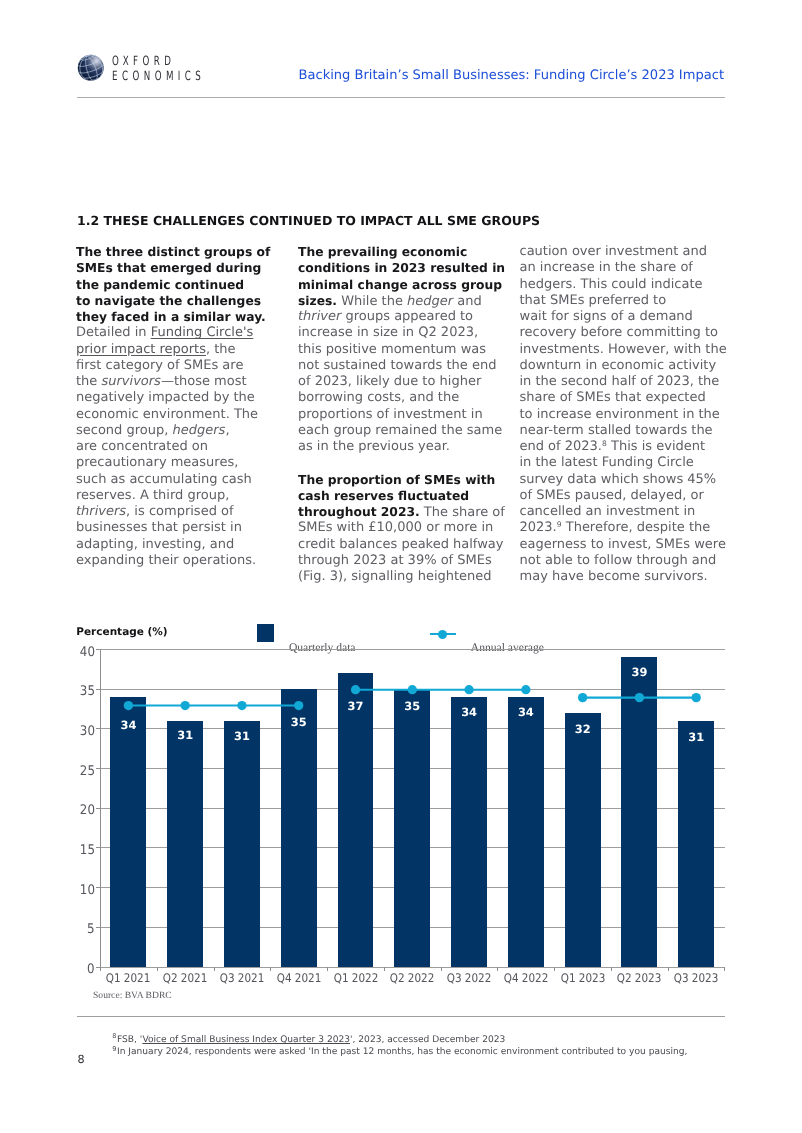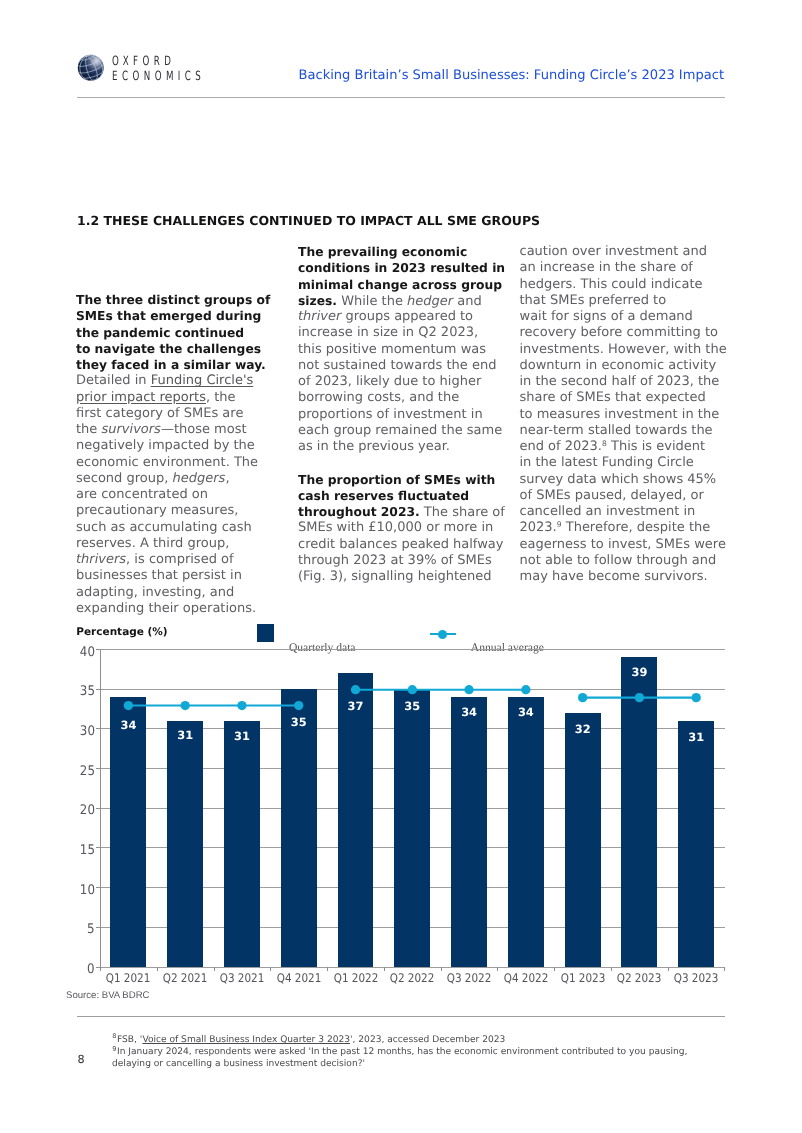--- a/index.html
+++ b/index.html
@@ -28,21 +28,21 @@
 
   
   .cols{position:absolute;left:76px;top:244px;width:650px;}
   .col{position:absolute;top:0;width:218px;font-size:13.0px;color:#5e5e64;
        font-family:"DejaVu Sans",sans-serif;}
   .col .tline{height:16.25px;line-height:16.25px;white-space:nowrap;}
   .col b{color:#18181b;font-weight:bold;font-size:12.3px;}
   .col i{font-style:italic;}
   .col .lnk{text-decoration:underline;color:#56565b;text-underline-offset:1.5px;}
   .col sup{font-size:7.6px;vertical-align:baseline;position:relative;top:-4.2px;line-height:0;}
-  #col1{left:0;margin-top:48px;}
+  #col1{left:0;}
   #col2{left:222px;}
   #col3{left:443.5px;}
 
   
   .fig-caption{position:absolute;left:76.5px;top:602.2px;font-size:12.1px;font-weight:bold;color:#131316;
        font-family:"DejaVu Sans",sans-serif;line-height:11px;}
   .axis-title{position:absolute;left:76.3px;top:628.1px;font-size:10.5px;font-weight:bold;color:#131316;
        font-family:"DejaVu Sans",sans-serif;line-height:9px;}
   .legend{position:absolute;top:624.2px;left:256.5px;height:18px;}
   .lg{position:absolute;top:0;height:18px;display:flex;align-items:center;white-space:nowrap;}
@@ -66,22 +66,22 @@
   .yaxis{position:absolute;left:-0.5px;top:0;width:1px;height:100%;background:#8e8e8e;}
   .bar{position:absolute;background:#023566;}
   .barlabel{position:absolute;color:#ffffff;font-size:11.4px;font-weight:bold;
             font-family:"DejaVu Sans",sans-serif;line-height:8.8px;
             text-align:center;transform:translateX(-50%);white-space:nowrap;}
   .xtick{position:absolute;top:100%;width:1px;height:3.6px;background:#8e8e8e;}
   .xlabel{position:absolute;top:calc(100% + 7.2px);font-size:11.9px;color:#53535a;
           font-family:"DejaVu Sans",sans-serif;line-height:9px;
           transform:translateX(-50%) scaleX(0.875);white-space:nowrap;}
   .avgsvg{position:absolute;left:0;top:0;width:100%;height:100%;overflow:visible;}
-  .fig-source{position:absolute;left:66px;top:992px;font-size:9.6px;color:#5b5b61;
-       font-family:Liberation Sans, sans-serif;line-height:7px;}
+  .fig-source{position:absolute;left:93px;top:992px;font-size:9.6px;color:#5b5b61;
+       font-family:Liberation Serif, serif;line-height:7px;}
 
   
   .foot-rule{position:absolute;left:76.5px;top:1016.3px;width:648.5px;height:1px;background:#9e9e9e;}
   .footnotes{position:absolute;left:112px;top:1033.7px;width:620px;font-size:9.1px;
              color:#4a4a51;font-family:"DejaVu Sans",sans-serif;}
   .footnotes .fn{margin:0;}
   .footnotes .fnline{height:12.35px;line-height:12.35px;white-space:nowrap;position:relative;
              padding-left:5px;}
   .footnotes .fnline.cont{padding-left:0;}
   .footnotes sup{font-size:6.6px;position:absolute;left:0.3px;top:-3.4px;line-height:12.35px;}
@@ -174,21 +174,21 @@
         <div class="tline"><span>caution over investment and</span></div>
         <div class="tline"><span>an increase in the share of</span></div>
         <div class="tline"><span>hedgers. This could indicate</span></div>
         <div class="tline"><span>that SMEs preferred to</span></div>
         <div class="tline"><span>wait for signs of a demand</span></div>
         <div class="tline"><span>recovery before committing to</span></div>
         <div class="tline"><span>investments. However, with the</span></div>
         <div class="tline"><span>downturn in economic activity</span></div>
         <div class="tline"><span>in the second half of 2023, the</span></div>
         <div class="tline"><span>share of SMEs that expected</span></div>
-        <div class="tline"><span>to measures investment in the</span></div>
+        <div class="tline"><span>to increase environment in the</span></div>
         <div class="tline"><span>near-term stalled towards the</span></div>
         <div class="tline"><span>end of 2023.</span><sup>8</sup><span> This is evident</span></div>
         <div class="tline"><span>in the latest Funding Circle</span></div>
         <div class="tline"><span>survey data which shows 45%</span></div>
         <div class="tline"><span>of SMEs paused, delayed, or</span></div>
         <div class="tline"><span>cancelled an investment in</span></div>
         <div class="tline"><span>2023.</span><sup>9</sup><span> Therefore, despite the</span></div>
         <div class="tline"><span>eagerness to invest, SMEs were</span></div>
         <div class="tline"><span>not able to follow through and</span></div>
         <div class="tline"><span>may have become survivors.</span></div>
@@ -302,18 +302,17 @@
 
   <div class="fig-source">Source: BVA BDRC</div>
 
   <div class="foot-rule"></div>
   <div class="footnotes" id="footnotes">
       <div class="fn">
         <div class="fnline"><sup>8</sup><span>FSB, '</span><a class="flnk">Voice of Small Business Index Quarter 3 2023</a><span>', 2023, accessed December 2023</span></div>
       </div>
       <div class="fn">
         <div class="fnline"><sup>9</sup><span>In January 2024, respondents were asked 'In the past 12 months, has the economic environment contributed to you pausing,</span></div>
-        <div class="fnline cont"><span>delaying or cancelling a business investment decision?'</span></div>
       </div>
     </div>
   <div class="page-num">8</div>
 
 </div>
 
 </body></html>

